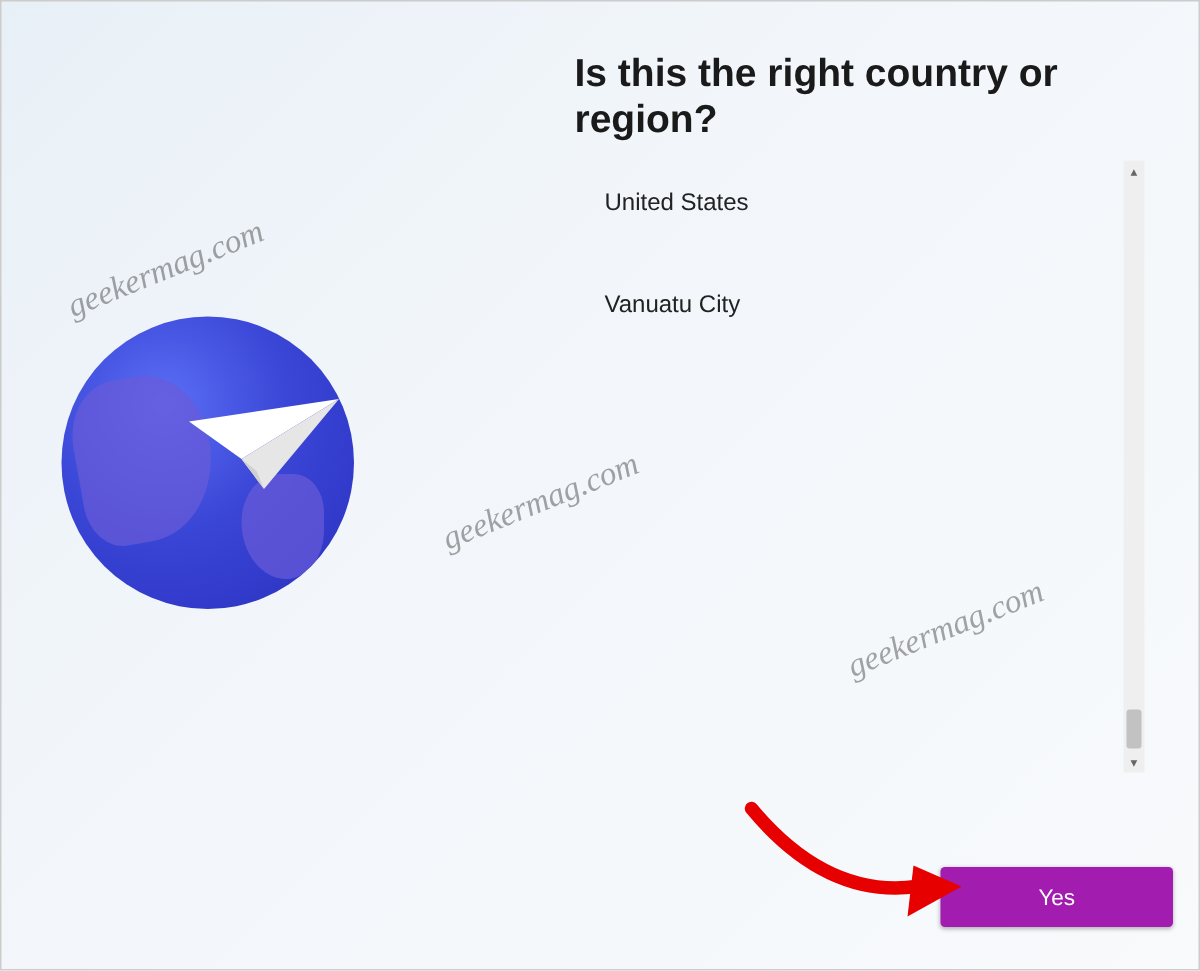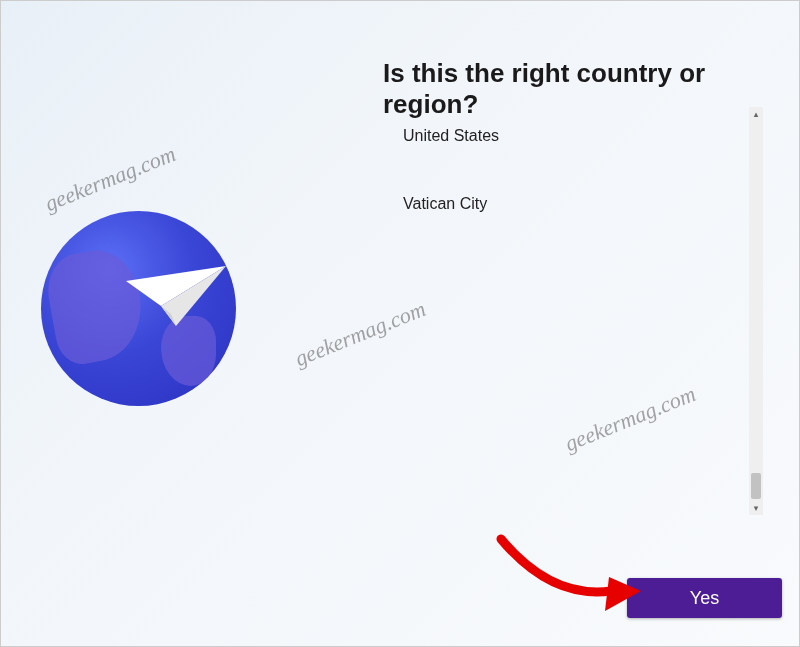--- a/index.html
+++ b/index.html
@@ -38,21 +38,21 @@
     left: 85px;
     top: 55px;
     width: 100px;
     height: 70px;
     pointer-events: none;
   }
 
   .title {
     position: absolute;
     left: 382px;
-    top: 57px;
+    top: 32px;
     font-size: 26px;
     font-weight: 600;
     color: #1a1a1a;
   }
 
   .list-wrap {
     position: absolute;
     left: 382px;
     top: 106px;
     width: 380px;
@@ -103,24 +103,24 @@
     background: #c2c2c2;
     border-radius: 2px;
   }
 
   .yes-btn {
     position: absolute;
     right: 17px;
     bottom: 28px;
     width: 155px;
     height: 40px;
-    background: #4c1d95;
+    background: #a21caf;
     color: #fff;
     border: none;
-    font-size: 18px;
+    font-size: 15px;
     border-radius: 3px;
     box-shadow: 0 1px 3px rgba(0,0,0,0.3);
     cursor: pointer;
   }
 
   .arrow-annot {
     position: absolute;
     left: 490px;
     top: 528px;
     width: 160px;
@@ -158,21 +158,21 @@
 </div>
 
 <h1 class="title">Is this the right country or region?</h1>
 
 <div class="list-wrap">
   <div class="list" id="country-list">
       <div class="item">
         <span>United States</span>
       </div>
       <div class="item">
-        <span>Vatican City</span>
+        <span>Vanuatu City</span>
       </div>
     </div>
   <div class="scrollbar">
     <div class="sb-arrow">▴</div>
     <div class="sb-thumb"></div>
     <div class="sb-arrow">▾</div>
   </div>
 </div>
 
 <button class="yes-btn">Yes</button>

